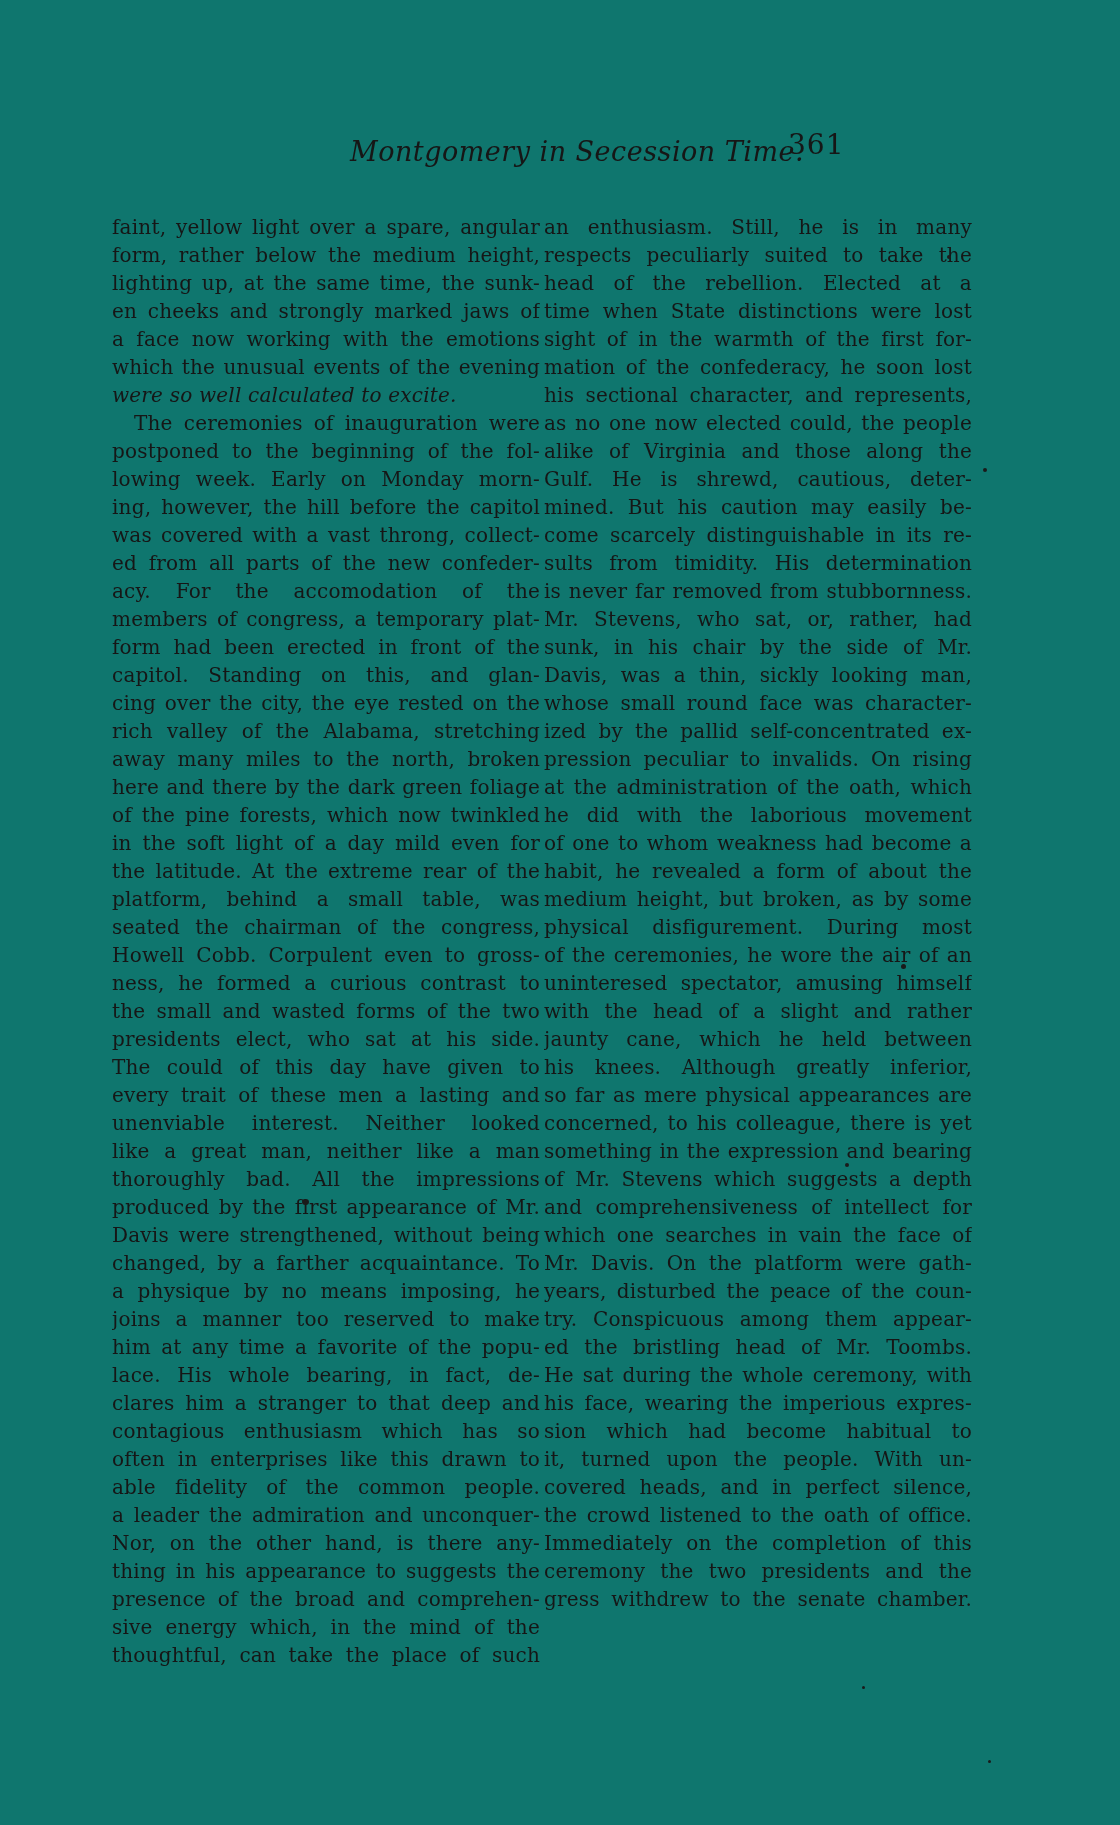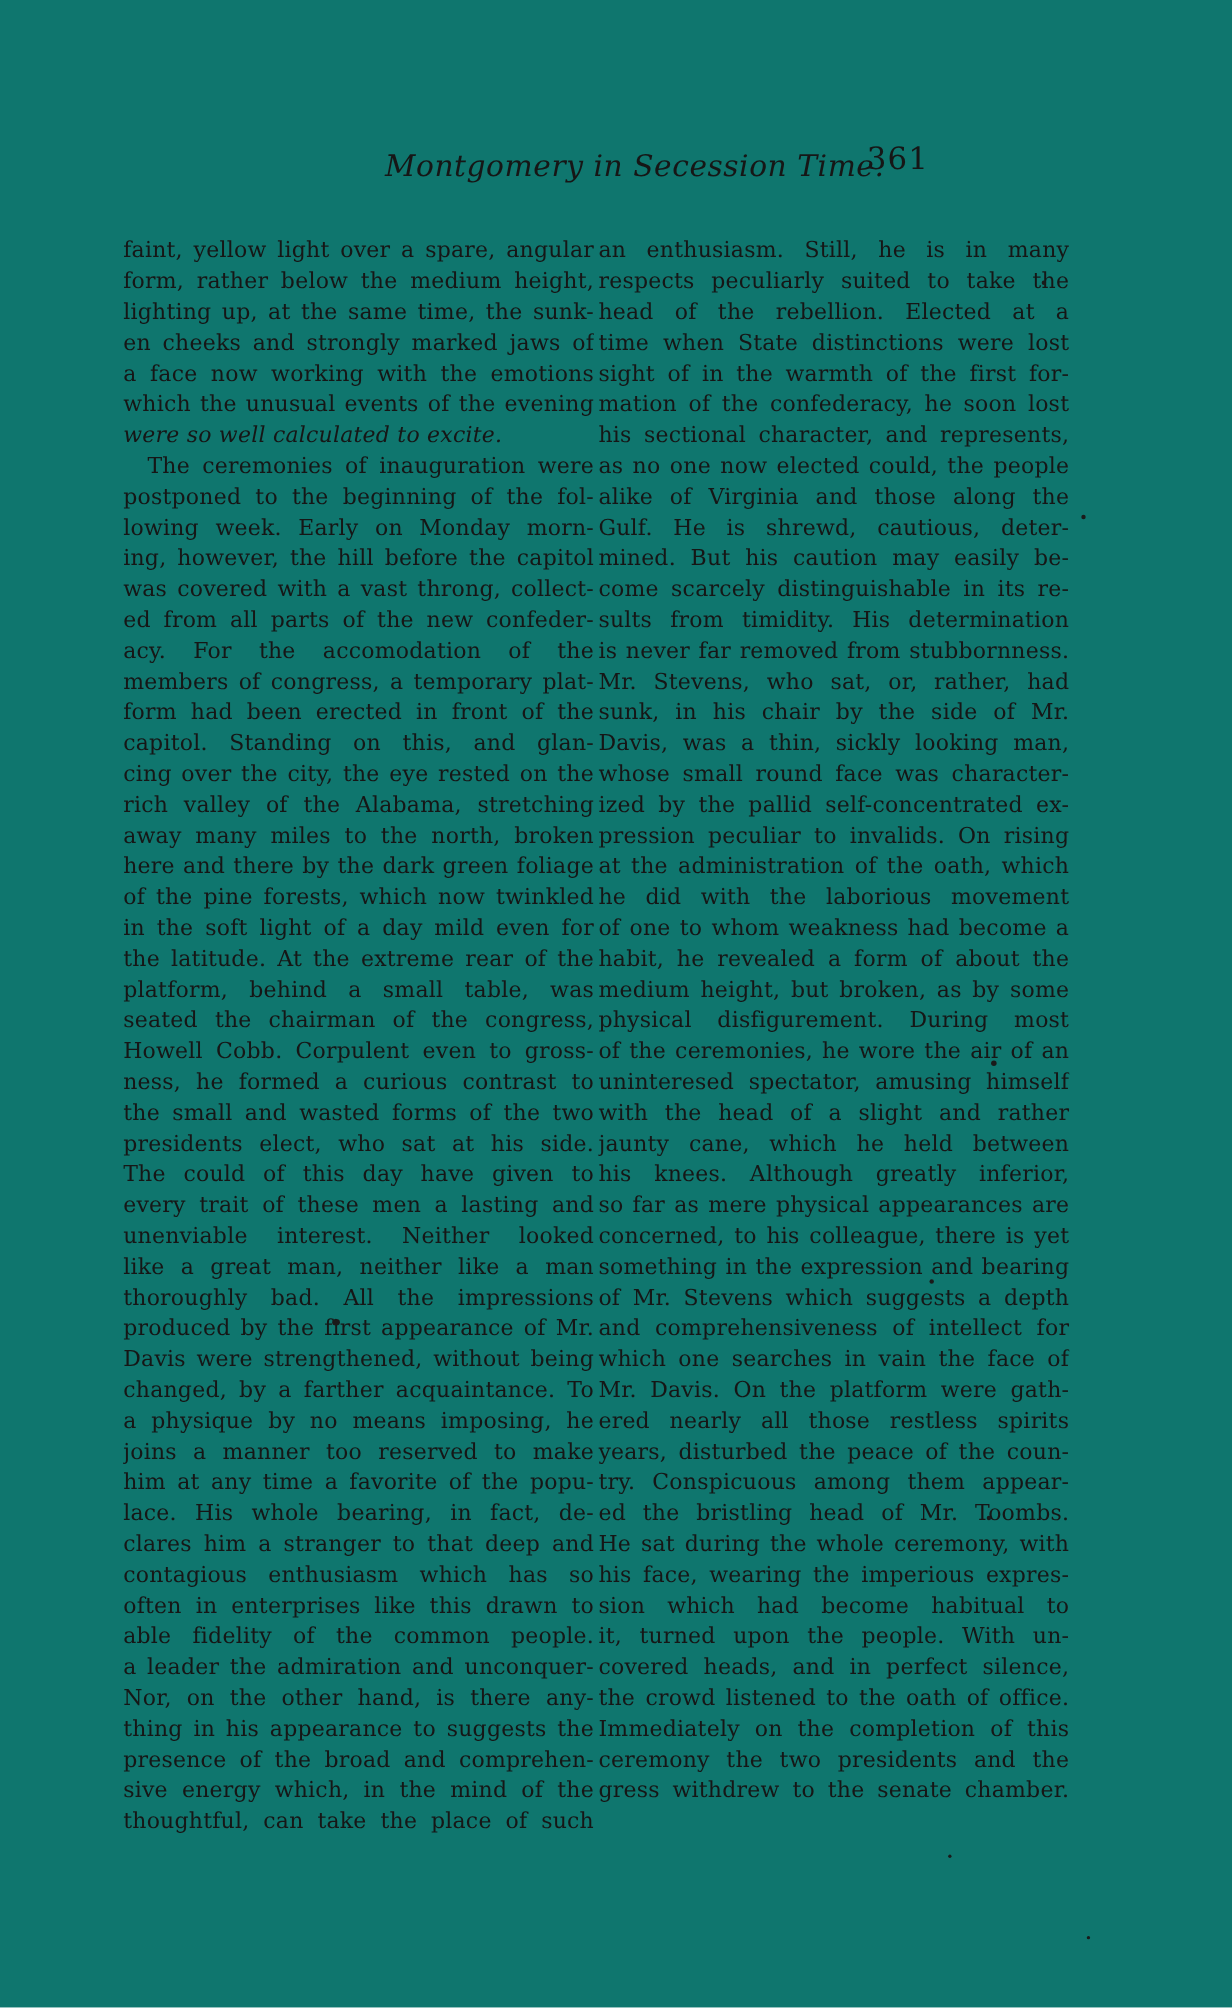--- a/index.html
+++ b/index.html
@@ -174,21 +174,20 @@
         <div class="line">with the head of a slight and rather</div>
         <div class="line">jaunty cane, which he held between</div>
         <div class="line">his knees.  Although greatly inferior,</div>
         <div class="line">so far as mere physical appearances are</div>
         <div class="line">concerned, to his colleague, there is yet</div>
         <div class="line">something in the expression and bearing</div>
         <div class="line">of Mr. Stevens which suggests a depth</div>
         <div class="line">and comprehensiveness of intellect for</div>
         <div class="line">which one searches in vain the face of</div>
         <div class="line">Mr. Davis. On the platform were gath-</div>
-        <div class="line">ered nearly all those restless spirits</div>
         <div class="line">years, disturbed the peace of the coun-</div>
         <div class="line">try.  Conspicuous among them appear-</div>
         <div class="line">ed the bristling head of Mr. Toombs.</div>
         <div class="line">He sat during the whole ceremony, with</div>
         <div class="line">his face, wearing the imperious expres-</div>
         <div class="line">sion which had become habitual to</div>
         <div class="line">it, turned upon the people.  With un-</div>
         <div class="line">covered heads, and in perfect silence,</div>
         <div class="line">the crowd listened to the oath of office.</div>
         <div class="line">Immediately on the completion of this</div>

